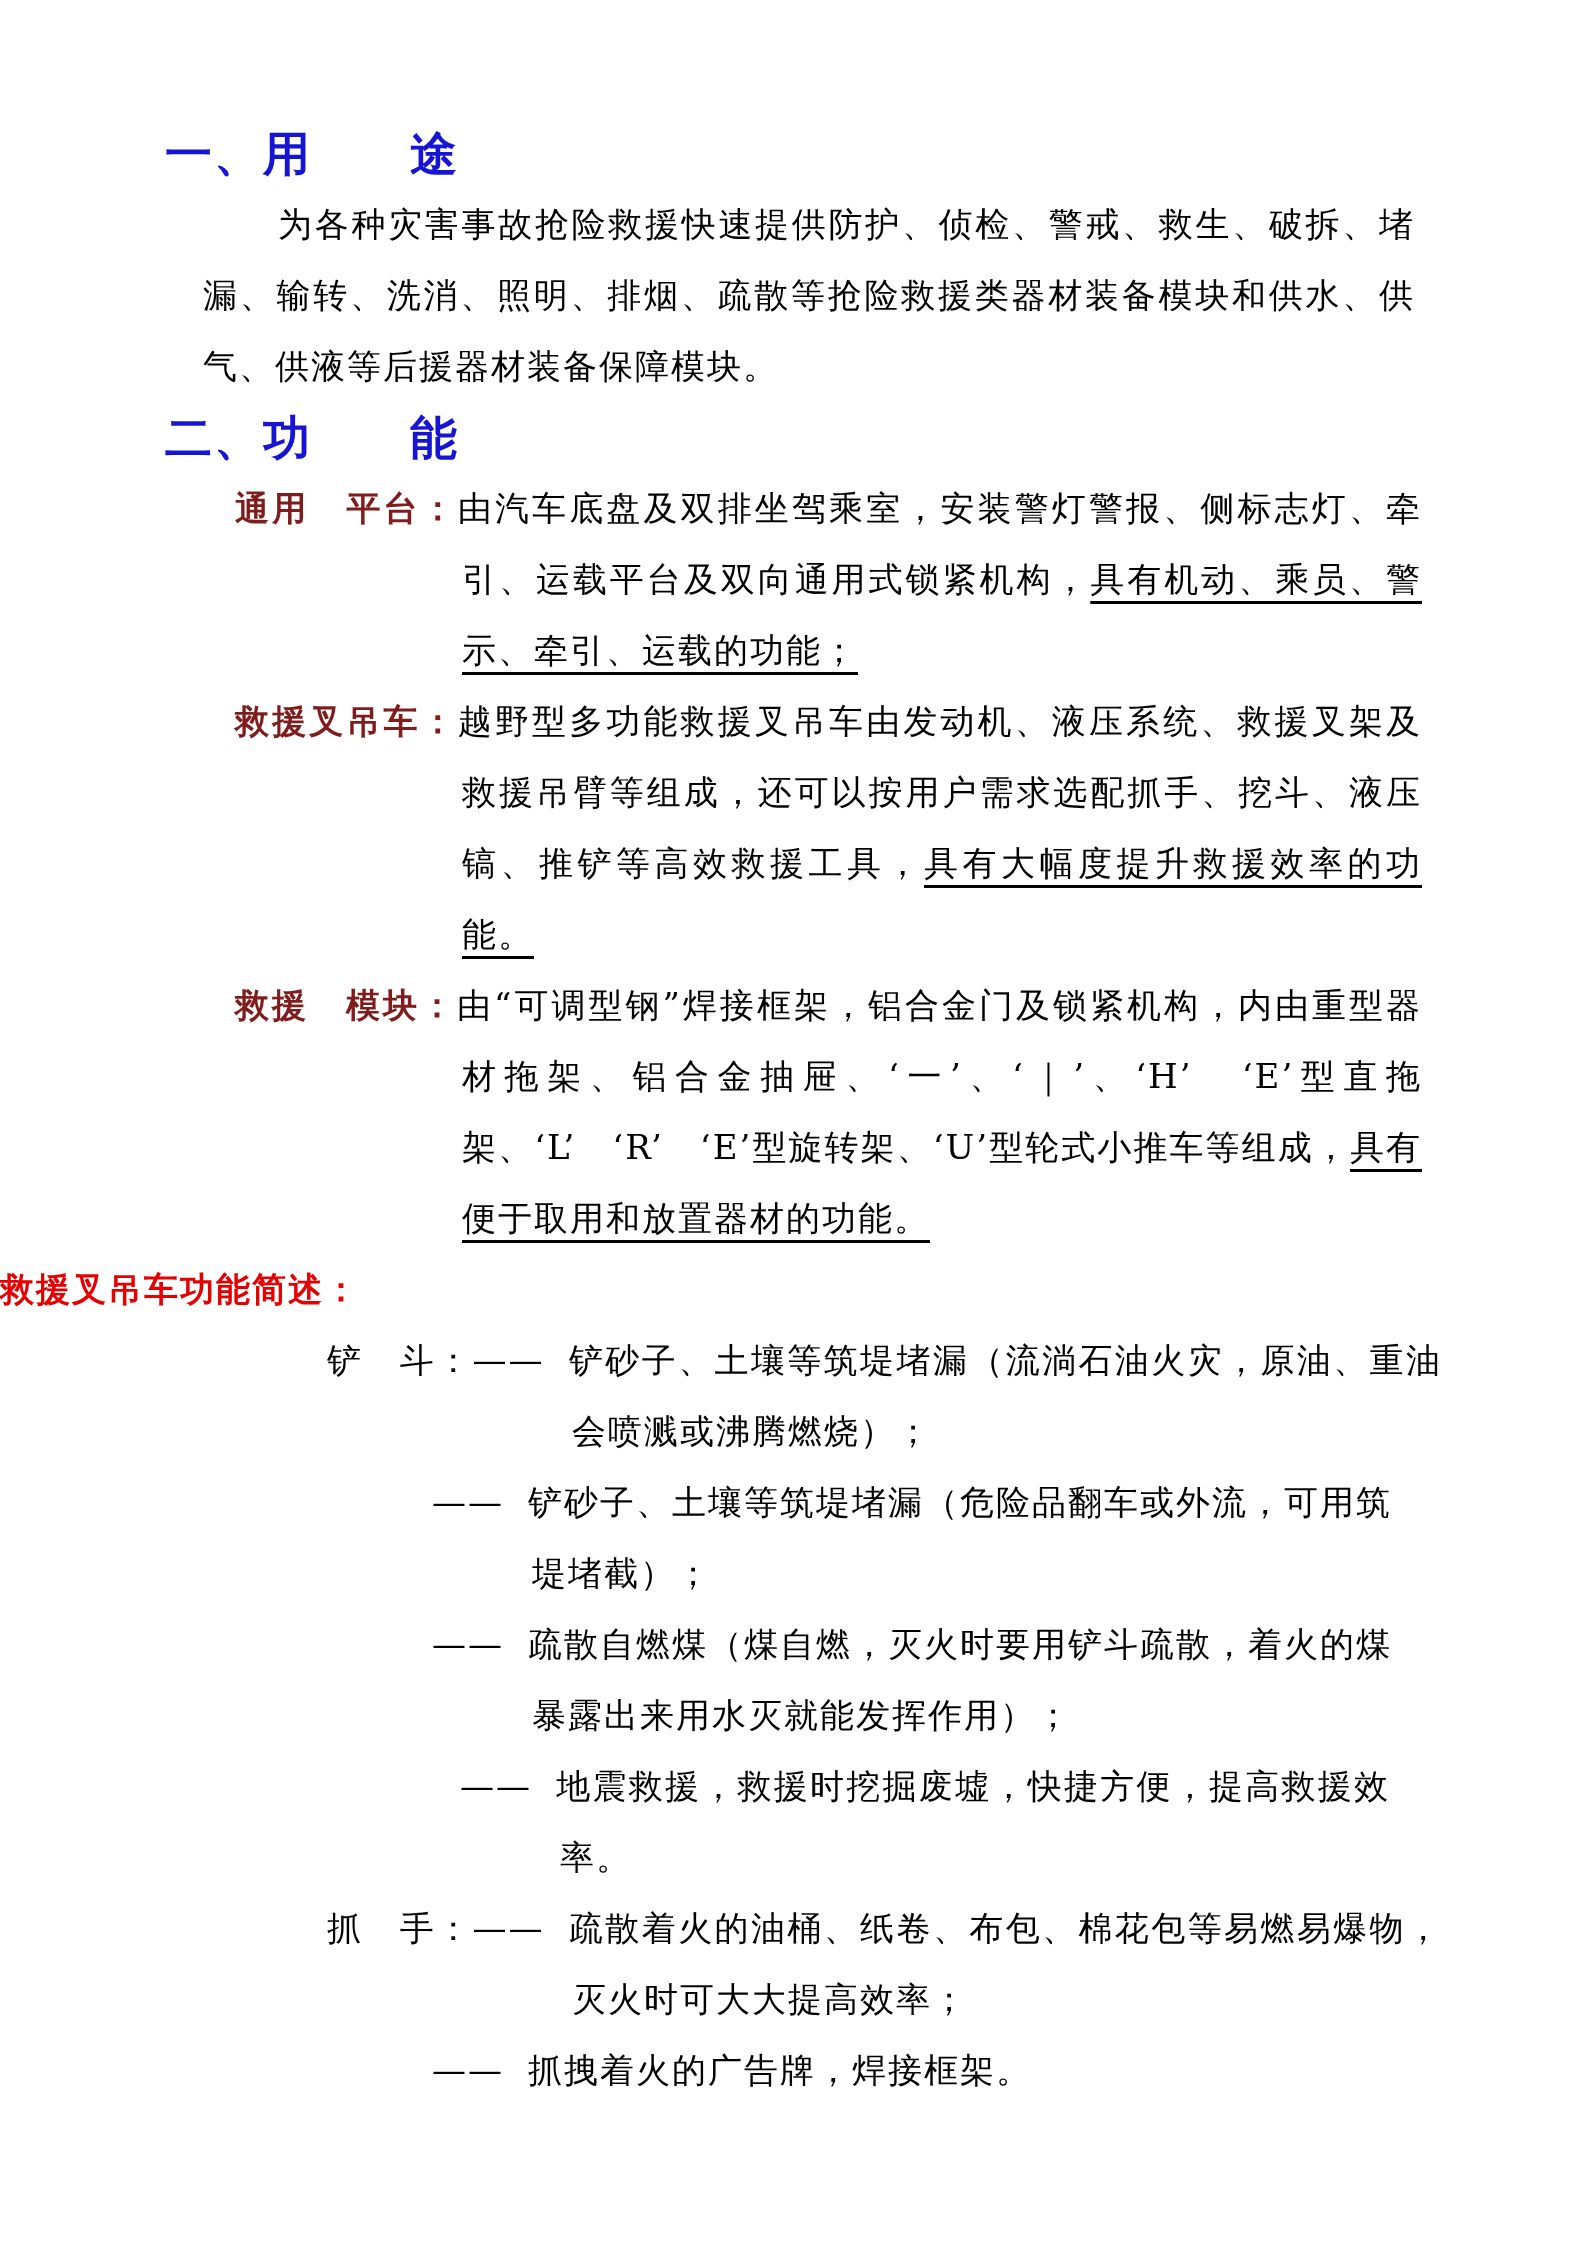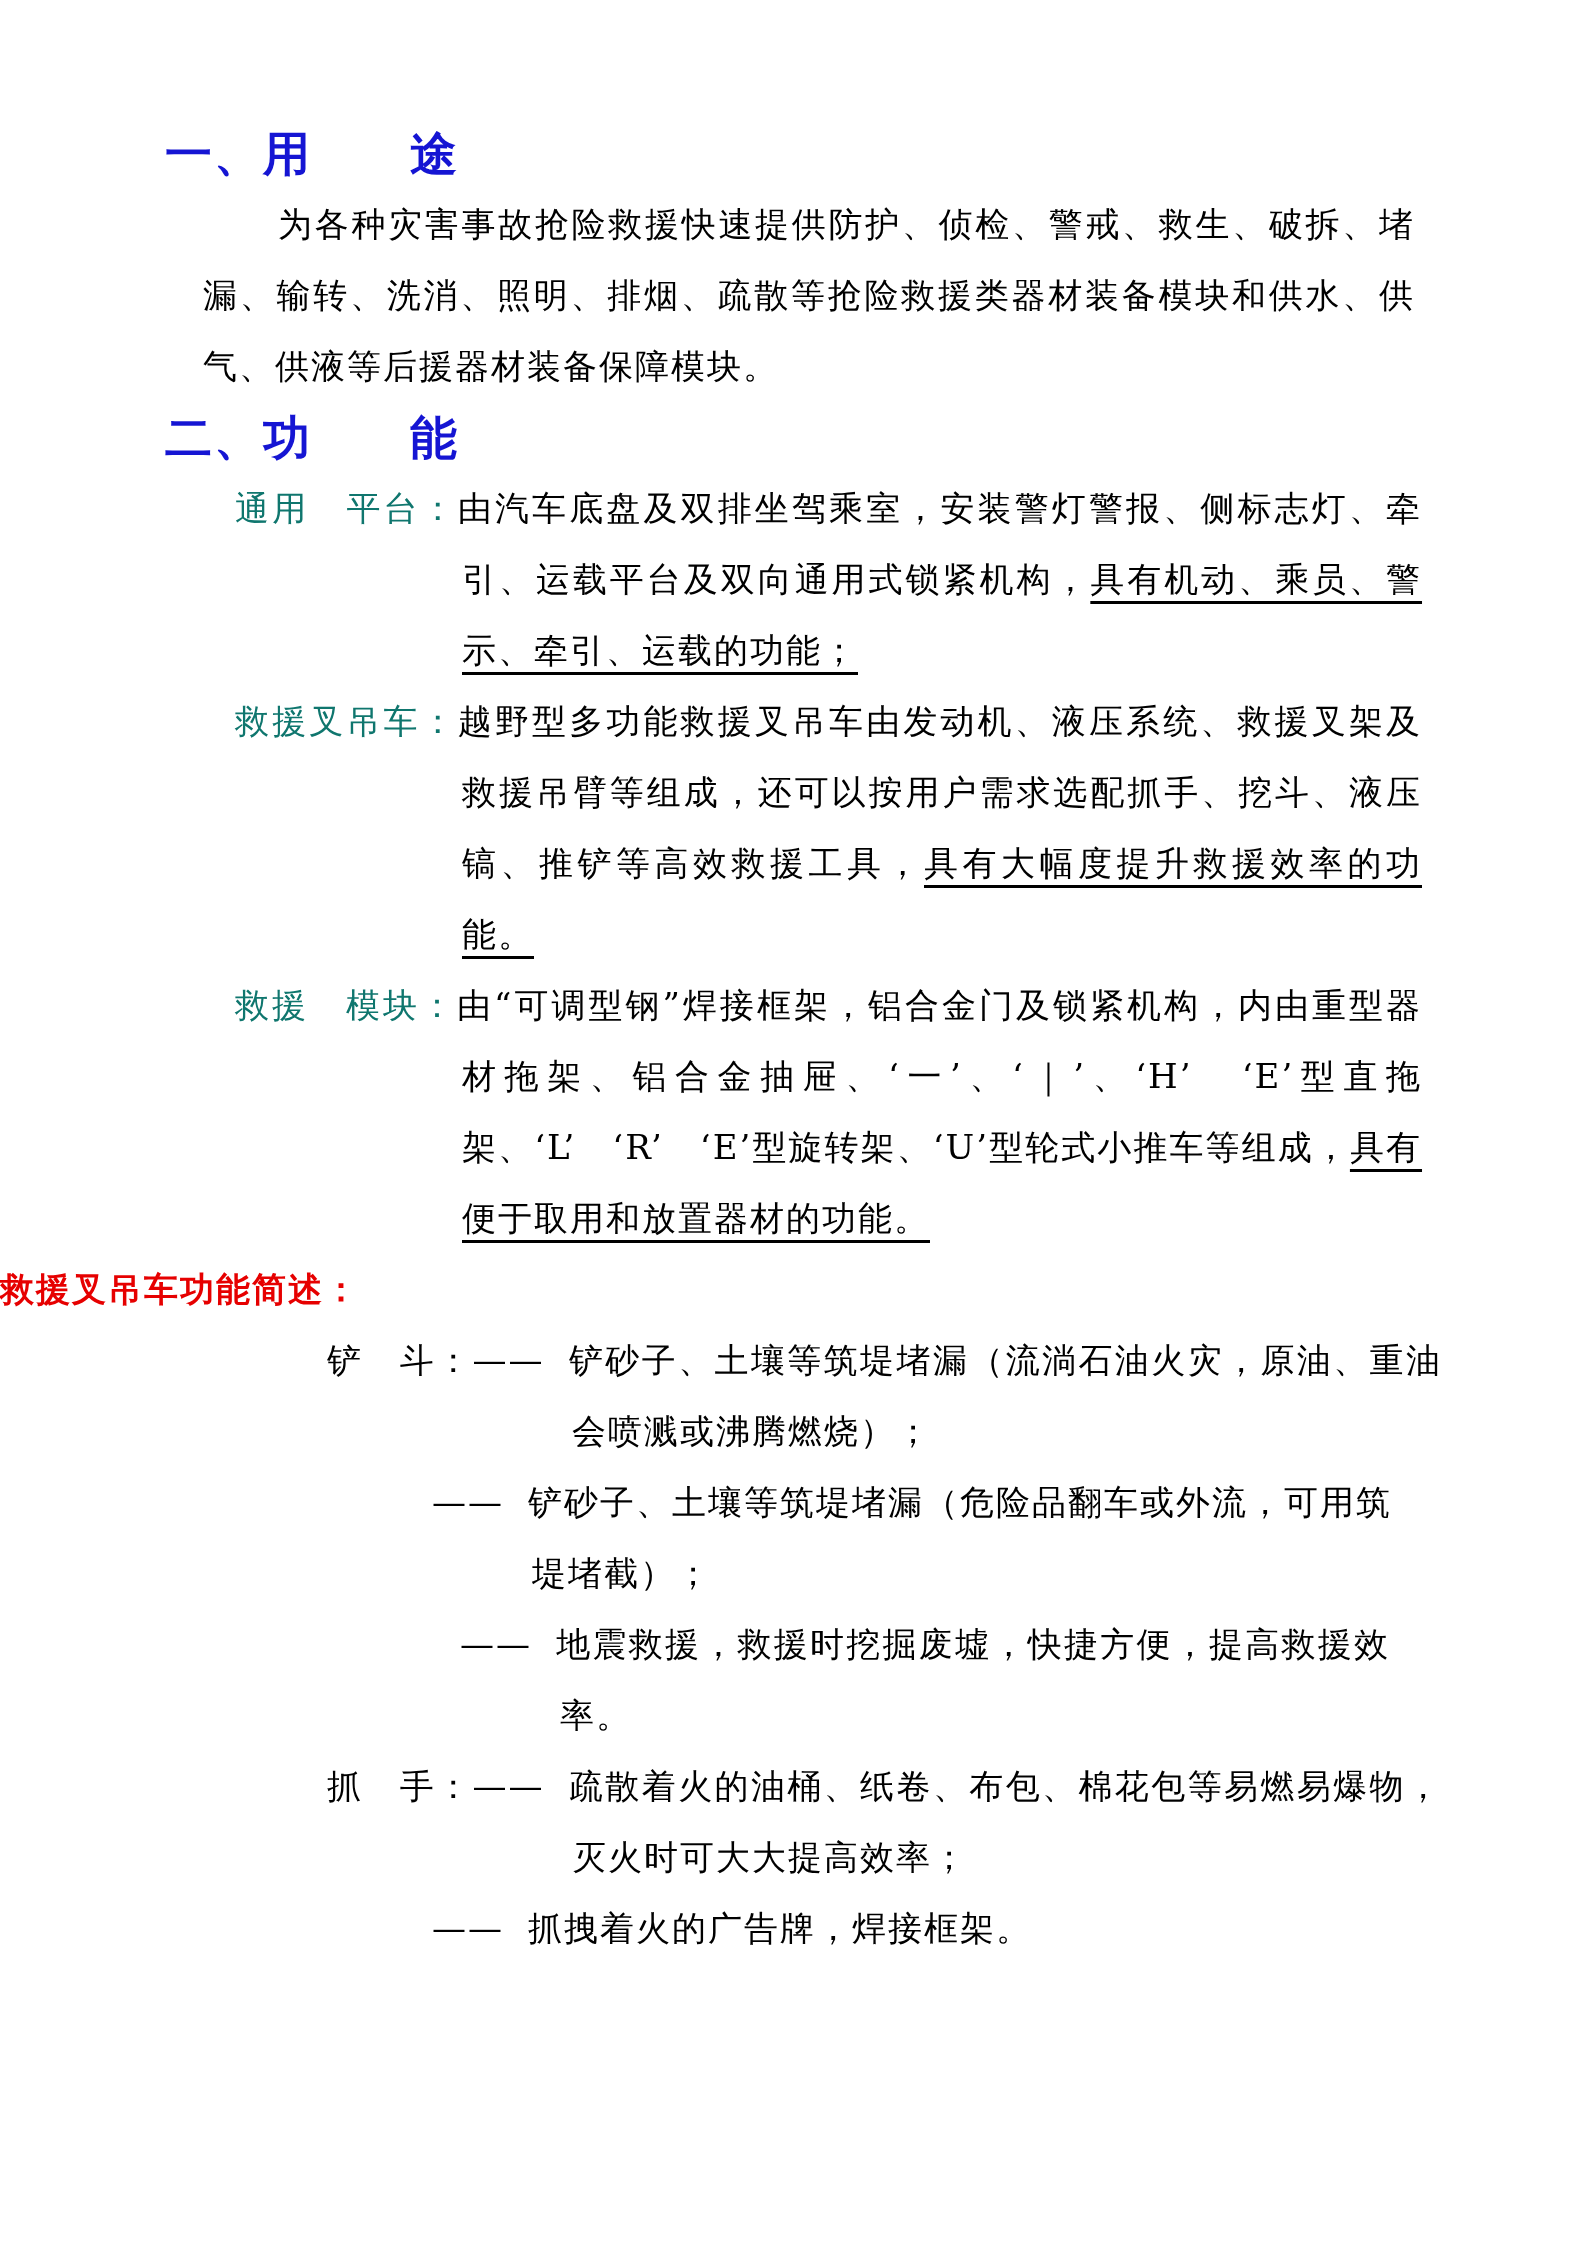--- a/index.html
+++ b/index.html
@@ -36,22 +36,22 @@
   }
   .feature-section {
     margin-left: 235px;
     width: 960px;
     padding-left: 227px;
     text-indent: -227px;
     text-align: justify;
   }
   .feature-section .seg { text-indent: 0; }
   .label-red {
-    color: #0f766e;
-    font-weight: normal;
+    color: #7f1d1d;
+    font-weight: bold;
     white-space: pre;
   }
   .sub-heading {
     color: #e60000;
     font-weight: bold;
     white-space: pre;
   }
   .tool-first {
     margin-left: 327px;
     width: 870px;
@@ -98,18 +98,19 @@
       <div class="feature-section"><span class="label-red">通用　平台：</span><span class="seg">由汽车底盘及双排坐驾乘室，安装警灯警报、侧标志灯、牵引、运载平台及双向通用式锁紧机构，</span><span class="seg u">具有机动、乘员、警示、牵引、运载的功能；</span></div>
       <div class="feature-section"><span class="label-red">救援叉吊车：</span><span class="seg">越野型多功能救援叉吊车由发动机、液压系统、救援叉架及救援吊臂等组成，还可以按用户需求选配抓手、挖斗、液压镐、推铲等高效救援工具，</span><span class="seg u">具有大幅度提升救援效率的功能。</span></div>
       <div class="feature-section"><span class="label-red">救援　模块：</span><span class="seg">由“可调型钢”焊接框架，铝合金门及锁紧机构，内由重型器材拖架、铝合金抽屉、‘一’、‘｜’、‘H’　‘E’型直拖架、‘L’　‘R’　‘E’型旋转架、‘U’型轮式小推车等组成，</span><span class="seg u">具有便于取用和放置器材的功能。</span></div>
     </div>
 
   <div class="sub-heading">救援叉吊车功能简述：</div>
 
   <div id="tool-container">
       <div class="tool-first"><span>铲　斗：</span><span class="dash">——</span><span>铲砂子、土壤等筑堤堵漏（流淌石油火灾，原油、重油会喷溅或沸腾燃烧）；</span></div>
       <div class="tool-item-a"><span class="dash">——</span><span>铲砂子、土壤等筑堤堵漏（危险品翻车或外流，可用筑堤堵截）；</span></div>
+      <div class="tool-item-a"><span class="dash">——</span><span>疏散自燃煤（煤自燃，灭火时要用铲斗疏散，着火的煤暴露出来用水灭就能发挥作用）；</span></div>
       <div class="tool-item-b"><span class="dash">——</span><span>地震救援，救援时挖掘废墟，快捷方便，提高救援效率。</span></div>
       <div class="tool-first"><span>抓　手：</span><span class="dash">——</span><span>疏散着火的油桶、纸卷、布包、棉花包等易燃易爆物，灭火时可大大提高效率；</span></div>
       <div class="tool-item-a"><span class="dash">——</span><span>抓拽着火的广告牌，焊接框架。</span></div>
     </div>
 
 </div>
 
 </body></html>

